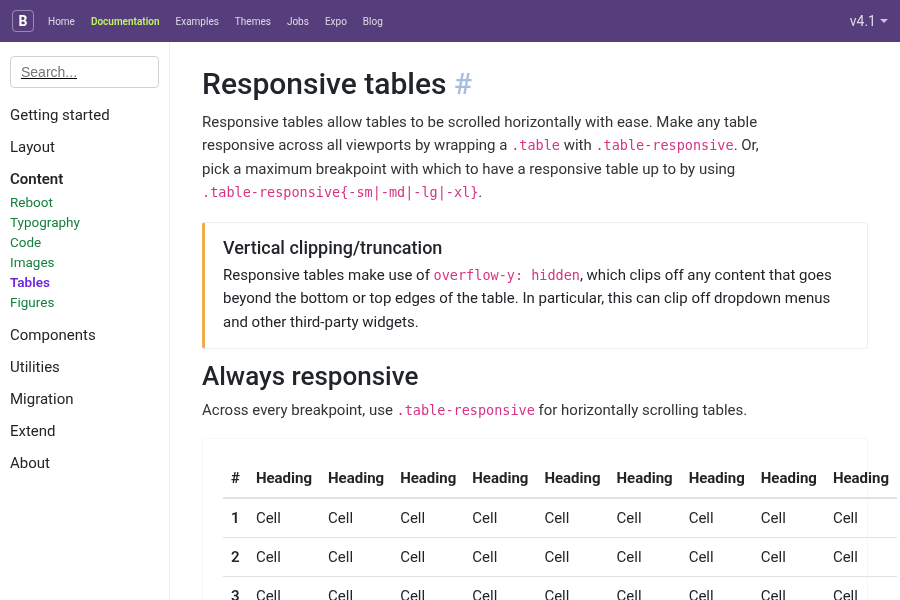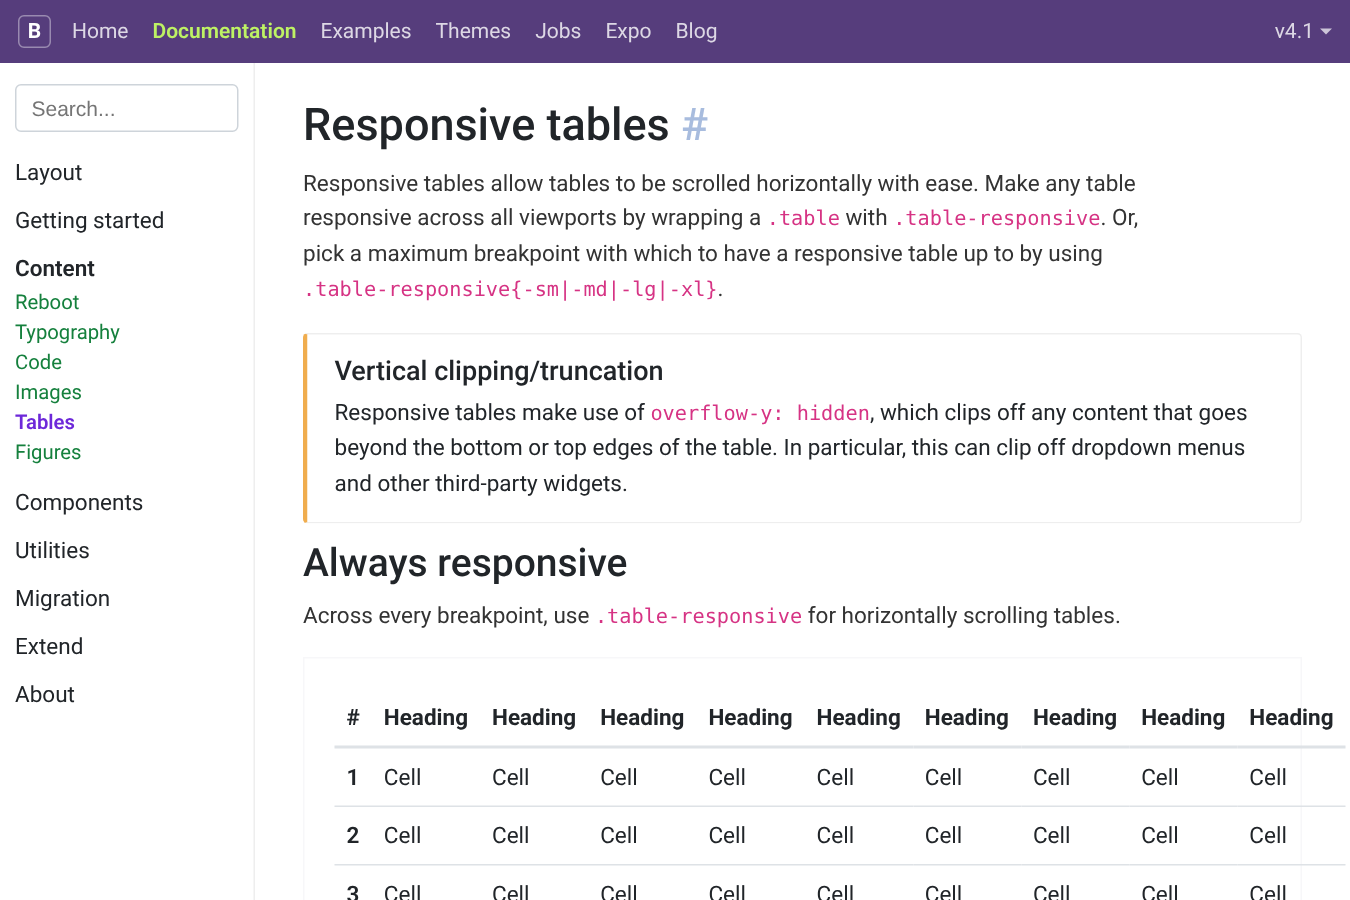--- a/index.html
+++ b/index.html
@@ -1,26 +1,26 @@
 <!DOCTYPE html>
 <html><head>
 <meta charset="utf-8">
 <style>
   * { box-sizing: border-box; margin: 0; padding: 0; }
   body { font-family: -apple-system, BlinkMacSystemFont, "Segoe UI", Roboto, sans-serif; color: #212529; font-size: 16px; }
   .navbar { background: #563d7c; height: 42px; display: flex; align-items: center; padding: 0 12px; color: rgba(255,255,255,0.8); }
   .brand { border: 1px solid rgba(255,255,255,0.4); border-radius: 4px; width: 22px; height: 22px; display: flex; align-items: center; justify-content: center; font-weight: bold; color: #fff; margin-right: 14px; font-size: 14px; }
-  .nav-links { display: flex; gap: 16px; flex: 1; font-size: 14px; }
+  .nav-links { display: flex; gap: 16px; flex: 1; font-size: 10px; }
   .nav-links span { cursor: pointer; }
   .nav-links .active { color: #bef264; font-weight: 600; }
   .version { font-size: 14px; display: flex; align-items: center; gap: 4px; }
   .caret { width: 0; height: 0; border-left: 4px solid transparent; border-right: 4px solid transparent; border-top: 4px solid rgba(255,255,255,0.7); }
   .container { display: flex; height: 558px; overflow: hidden; }
   .sidebar { width: 170px; border-right: 1px solid #eee; padding: 14px 10px; font-size: 14px; overflow-y: auto; }
-  .search { width: 100%; border: 1px solid #ced4da; border-radius: 4px; padding: 7px 10px; font-size: 14px; margin-bottom: 18px; }
+  .search { width: 100%; border: 1px solid #ced4da; border-radius: 4px; padding: 7px 10px; font-size: 14px; margin-bottom: 18px; text-decoration: underline; }
   .nav-group { margin-bottom: 14px; }
   .nav-title { font-size: 15px; margin-bottom: 4px; cursor: pointer; }
   .nav-title.bold { font-weight: 600; }
   .nav-sub { padding-left: 0; }
   .nav-sub div { color: #15803d; font-size: 13.5px; padding: 2px 0; cursor: pointer; }
   .nav-sub div.active { color: #6d28d9; font-weight: 600; }
   .main { flex: 1; padding: 24px 32px; overflow-y: auto; }
   h1 { font-size: 30px; font-weight: 500; margin-bottom: 10px; }
   h1 .anchor { color: #6f90c8; opacity: 0.6; }
   h2 { font-size: 26px; font-weight: 500; margin-top: 10px; margin-bottom: 8px; }
@@ -54,24 +54,24 @@
     <span>v4.1</span>
     <span class="caret"></span>
   </div>
 </div>
 
 <div class="container">
   <div class="sidebar">
     <input class="search" placeholder="Search..." style="">
     <div id="sidebar-nav">
         <div class="nav-group">
-          <div class="nav-title">Layout</div>
+          <div class="nav-title">Getting started</div>
         </div>
         <div class="nav-group">
-          <div class="nav-title">Getting started</div>
+          <div class="nav-title">Layout</div>
         </div>
         <div class="nav-group">
           <div class="nav-title bold">Content</div>
           <div class="nav-sub">
             <div>Reboot</div>
             <div>Typography</div>
             <div>Code</div>
             <div>Images</div>
             <div class="active">Tables</div>
             <div>Figures</div>

